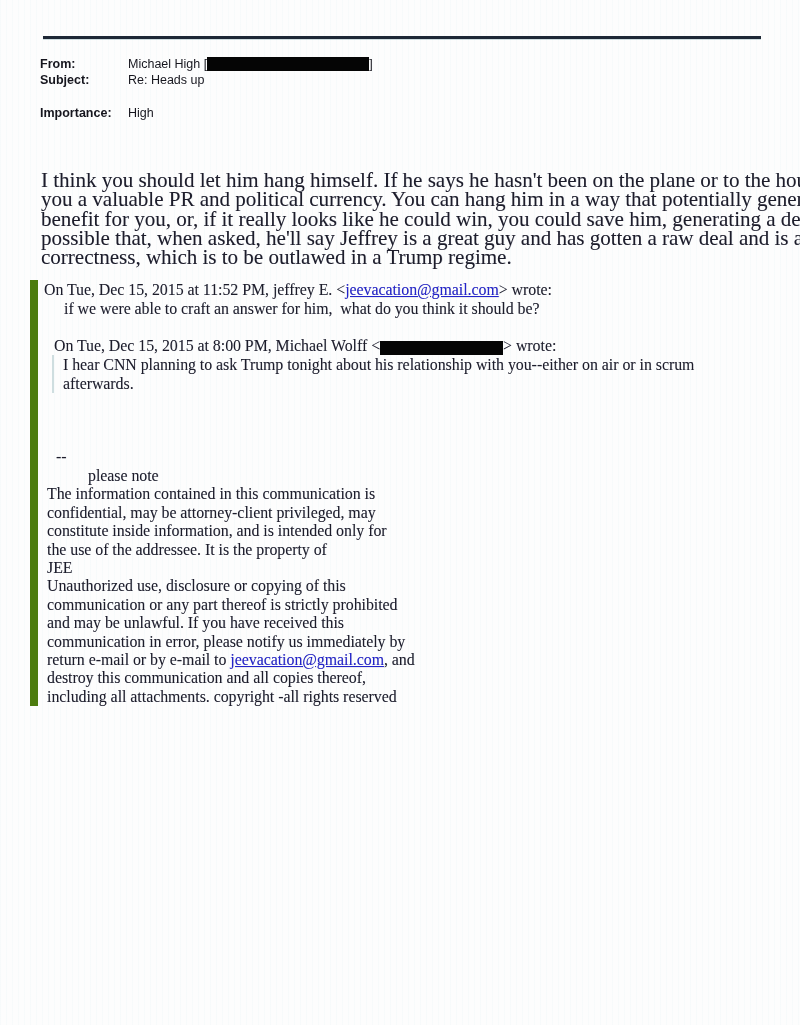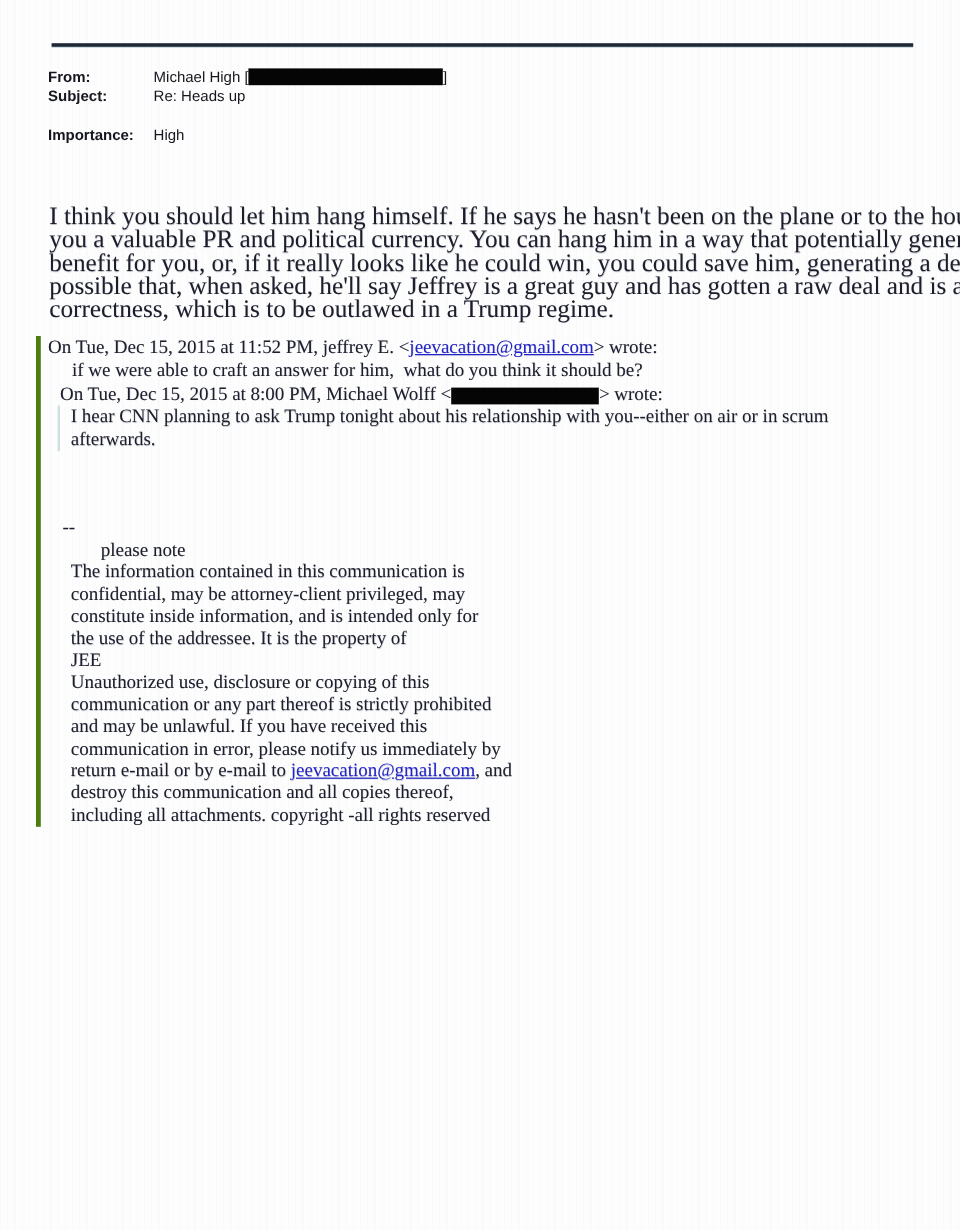--- a/index.html
+++ b/index.html
@@ -61,39 +61,39 @@
     font-size: 21px;
     line-height: 19.3px;
     white-space: pre;
     text-shadow: 0.3px 0.3px 0.6px rgba(40,50,80,0.30);
   }
   .quote1 {
     position: absolute;
     left: 30px;
     top: 280px;
     width: 740px;
-    border-left: 4px solid #4d7c0f;
+    border-left: 8px solid #4d7c0f;
     padding-left: 6px;
     font-size: 15.8px;
     line-height: 19.3px;
     text-shadow: 0.3px 0.3px 0.6px rgba(40,50,80,0.30);
   }
   .attr1 { white-space: pre; }
   .q1msg { margin-left: 20px; white-space: pre; }
-  .attr2 { margin-left: 10px; white-space: pre; }
+  .attr2 { margin-left: 10px; margin-top: 17px; white-space: pre; }
   .quote2 {
     margin-left: 8px;
     border-left: 2px solid #cfdee0;
     padding-left: 9px;
     white-space: pre;
   }
   .sig { margin-top: 55px; line-height: 18.4px; }
   .sig-dashes { margin-left: 12px; }
   .sig-note { text-indent: 44px; }
-  .disclaimer { margin-left: 19px; white-space: pre; font-family: Liberation Serif, serif; }
+  .disclaimer { margin-left: 3px; white-space: pre; font-family: Liberation Serif, serif; }
   a.link {
     color: #2323cc;
     text-decoration: underline;
     cursor: pointer;
   }
 </style>
 </head>
 <body>
 
 <div class="page">

